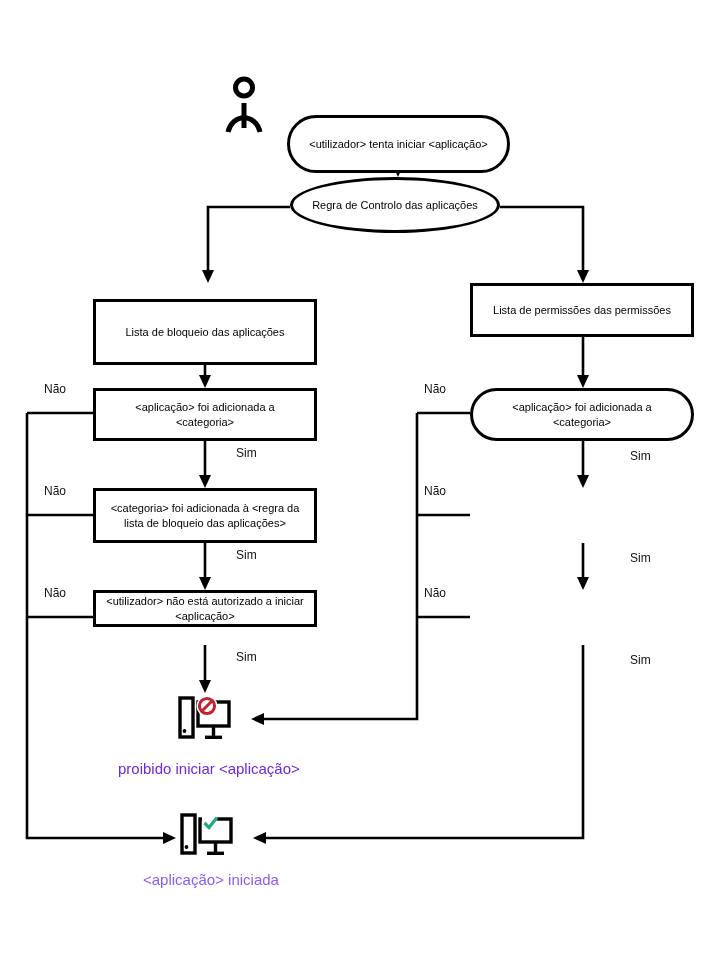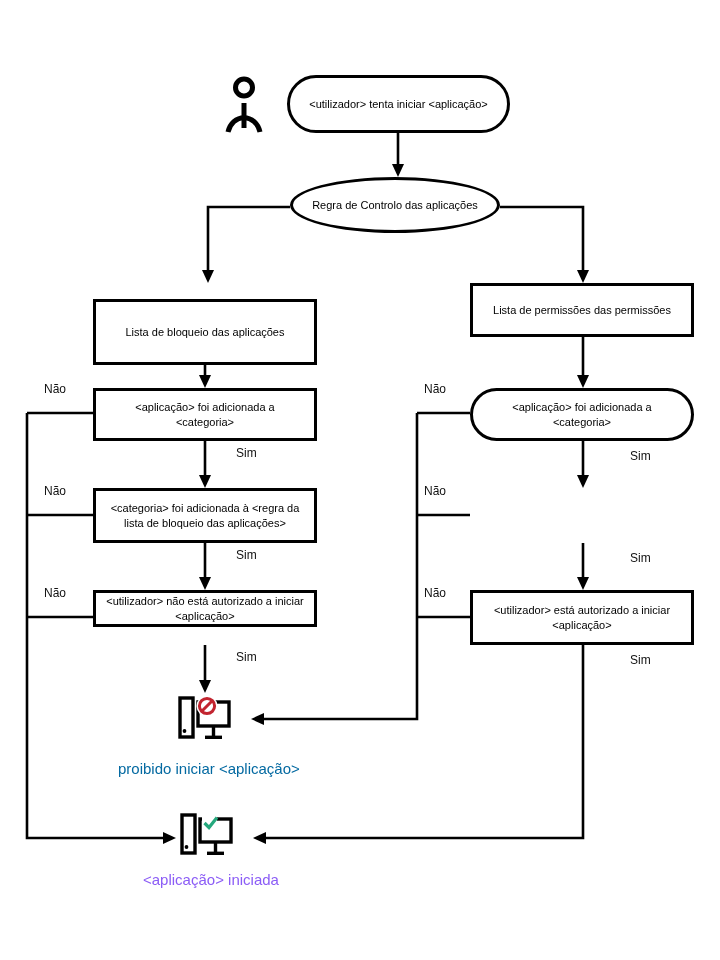--- a/index.html
+++ b/index.html
@@ -6,21 +6,21 @@
   #canvas{
     position:relative;width:720px;height:960px;background:#ffffff;overflow:hidden;
     font-family:"Liberation Sans","DejaVu Sans",sans-serif;color:#000;
   }
   #wires{position:absolute;left:0;top:0;width:720px;height:960px;}
   .node{
     position:absolute;display:flex;align-items:center;justify-content:center;
     text-align:center;background:#ffffff;border:3px solid #000;
     font-size:11px;line-height:1.35;padding:2px 10px;box-sizing:border-box;
   }
-  .stadium{border-radius:29px;}
+  .stadium{border-radius:29px;margin-top:40px;}
   .stadium-sm{border-radius:27px;}
   .ellipse{border-radius:50%;}
   .lbl{
     position:absolute;font-size:12px;color:#111;white-space:nowrap;
   }
   .endtext{position:absolute;font-size:15px;white-space:nowrap;}
   .icon{position:absolute;}
 </style>
 </head>
 <body>
@@ -94,23 +94,20 @@
 
   <div class="node" style="left:93px;top:488px;width:224px;height:55px">
     <span>&lt;categoria&gt; foi adicionada à &lt;regra da lista de bloqueio das aplicações&gt;</span>
   </div>
 
 
   <div class="node" style="left:93px;top:590px;width:224px;height:37px">
     <span>&lt;utilizador&gt; não está autorizado a iniciar &lt;aplicação&gt;</span>
   </div>
 
-  <div class="node" style="left:470px;top:590px;width:224px;height:55px">
-    <span>&lt;utilizador&gt; está autorizado a iniciar &lt;aplicação&gt;</span>
-  </div>
 
   <span class="lbl" style="left:44px;top:382px">Não</span>
   <span class="lbl" style="left:44px;top:484px">Não</span>
   <span class="lbl" style="left:44px;top:586px">Não</span>
   <span class="lbl" style="left:424px;top:382px">Não</span>
   <span class="lbl" style="left:424px;top:484px">Não</span>
   <span class="lbl" style="left:424px;top:586px">Não</span>
 
   <span class="lbl" style="left:236px;top:446px">Sim</span>
   <span class="lbl" style="left:236px;top:548px">Sim</span>
@@ -122,21 +119,21 @@
   <svg class="icon" style="left:177px;top:694px" width="56" height="50" viewBox="0 0 56 50" xmlns="http://www.w3.org/2000/svg">
     <rect x="3" y="4" width="13" height="39" fill="#fff" stroke="#000" stroke-width="3.4"></rect>
     <circle cx="7.5" cy="37" r="1.9" fill="#000"></circle>
     <rect x="21" y="8" width="31" height="24" fill="#fff" stroke="#000" stroke-width="3.4"></rect>
     <path d="M36.5,32 L36.5,42" stroke="#000" stroke-width="3.4"></path>
     <path d="M28,43.3 L45,43.3" stroke="#000" stroke-width="3.4"></path>
     <circle cx="30" cy="12" r="10.5" fill="#fff"></circle>
     <circle cx="30" cy="12" r="7.6" fill="#fff" stroke="#c2242f" stroke-width="3"></circle>
     <path d="M25,17 L35,7" stroke="#c2242f" stroke-width="3"></path>
   </svg>
-  <span class="endtext" style="left:118px;top:760px;color:#0369a1">proibido iniciar &lt;aplicação&gt;</span>
+  <span class="endtext" style="left:118px;top:760px;color:#6d28d9">proibido iniciar &lt;aplicação&gt;</span>
 
   <svg class="icon" style="left:179px;top:812px" width="56" height="48" viewBox="0 0 56 48" xmlns="http://www.w3.org/2000/svg">
     <rect x="3" y="3" width="13" height="38" fill="#fff" stroke="#000" stroke-width="3.4"></rect>
     <circle cx="7.5" cy="35" r="1.9" fill="#000"></circle>
     <rect x="21" y="7" width="31" height="23" fill="#fff" stroke="#000" stroke-width="3.4"></rect>
     <path d="M36.5,30 L36.5,40" stroke="#000" stroke-width="3.4"></path>
     <path d="M28,41.3 L45,41.3" stroke="#000" stroke-width="3.4"></path>
     <rect x="23" y="3.5" width="15" height="14" fill="#fff"></rect>
     <path d="M25.5,11 L30,15.5 L38,5.5" fill="none" stroke="#25a87d" stroke-width="3.2"></path>
   </svg>

